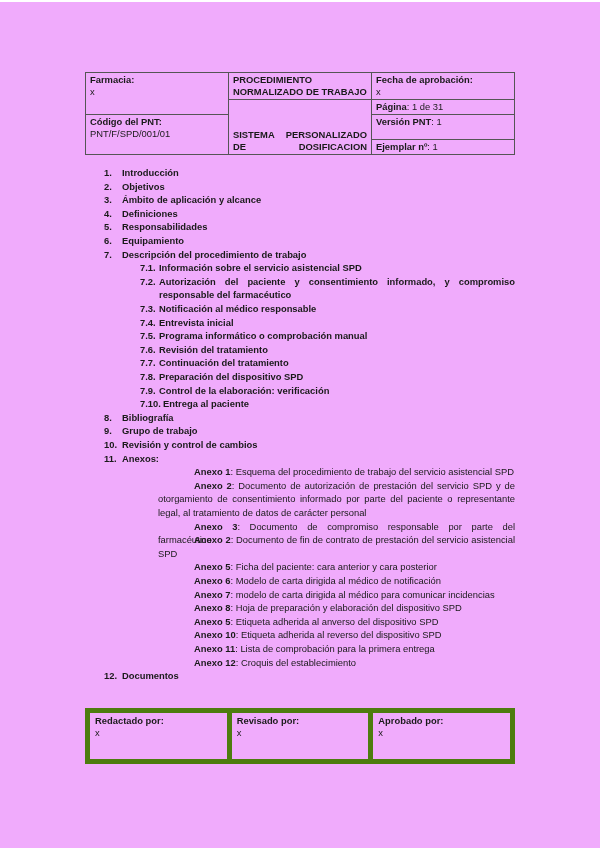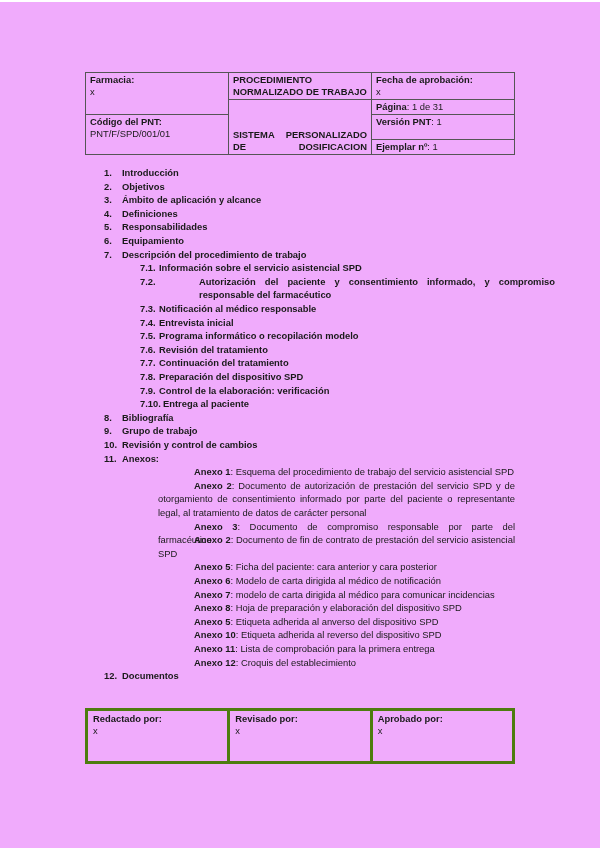--- a/index.html
+++ b/index.html
@@ -14,27 +14,27 @@
   .b { font-weight:bold; }
   .just { text-align:justify; text-align-last:justify;margin-top:28px; }
 
   .toc { position:absolute; left:0; top:164px; width:600px; font-size:9.4px; }
   .row { position:absolute; white-space:nowrap; line-height:13.6px; }
   .num { position:absolute; font-weight:bold; }
   .lvl1 .num { left:104px; }
   .lvl1 .txt { position:absolute; left:122px; font-weight:bold; }
   .lvl2 .num { left:140px; }
   .lvl2 .txt { position:absolute; left:159px; font-weight:bold; }
-  .lvl2 .txt.wrap { width:356px; white-space:normal; text-align:justify;margin-left:40px; }
+  .lvl2 .txt.wrap { width:356px; white-space:normal; text-align:justify; }
   .anx { position:absolute; left:158px; width:357px; white-space:normal; text-align:justify; line-height:13.6px; }
   .anx .lbl { font-weight:bold;margin-left:36px; }
 
   table.sig { position:absolute; left:85px; top:706px; width:430px; height:56px; border-collapse:collapse;
               font-size:9.4px; line-height:12px; }
-  table.sig td { border:3px solid #4d7c0f; padding:2px 5px; vertical-align:top; width:33.3%; }
+  table.sig td { border:5px solid #4d7c0f; padding:2px 5px; vertical-align:top; width:33.3%; }
 </style>
 </head>
 <body>
 
 <div class="page">
 
   <table class="hdr">
     <tbody>
         <tr style="height:27px;">
       <td rowspan="2">
@@ -108,21 +108,21 @@
     <div class="row lvl2" style="top:136px;">
         <span class="num">7.3.</span>
         <span class="txt">Notificación al médico responsable</span>
       </div>
     <div class="row lvl2" style="top:149.6px;">
         <span class="num">7.4.</span>
         <span class="txt">Entrevista inicial</span>
       </div>
     <div class="row lvl2" style="top:163.2px;">
         <span class="num">7.5.</span>
-        <span class="txt">Programa informático o recopilación modelo</span>
+        <span class="txt">Programa informático o comprobación manual</span>
       </div>
     <div class="row lvl2" style="top:176.8px;">
         <span class="num">7.6.</span>
         <span class="txt">Revisión del tratamiento</span>
       </div>
     <div class="row lvl2" style="top:190.4px;">
         <span class="num">7.7.</span>
         <span class="txt">Continuación del tratamiento</span>
       </div>
     <div class="row lvl2" style="top:204px;">

